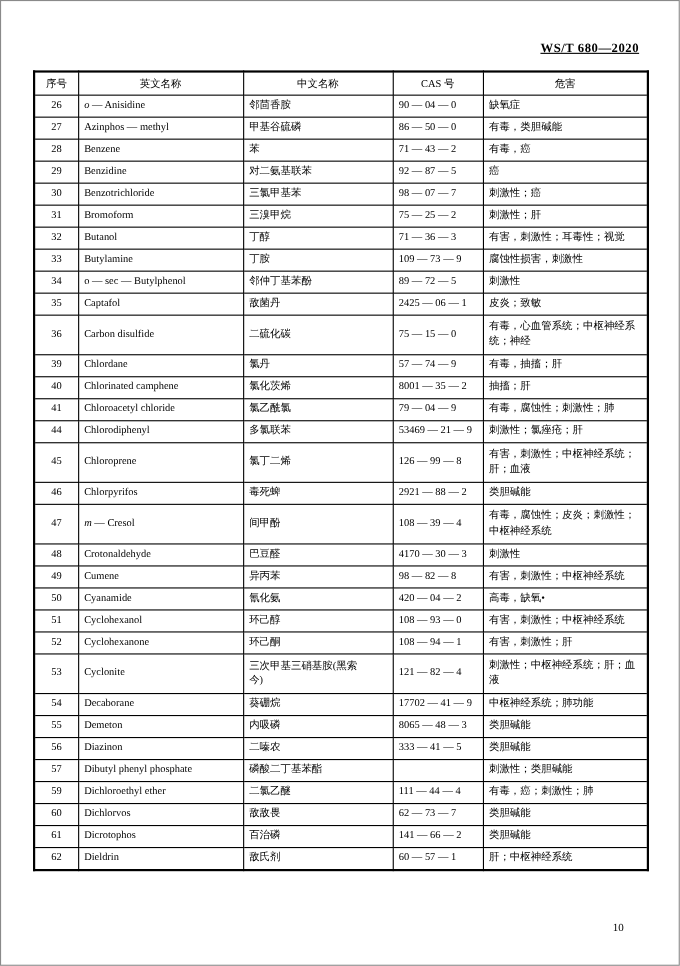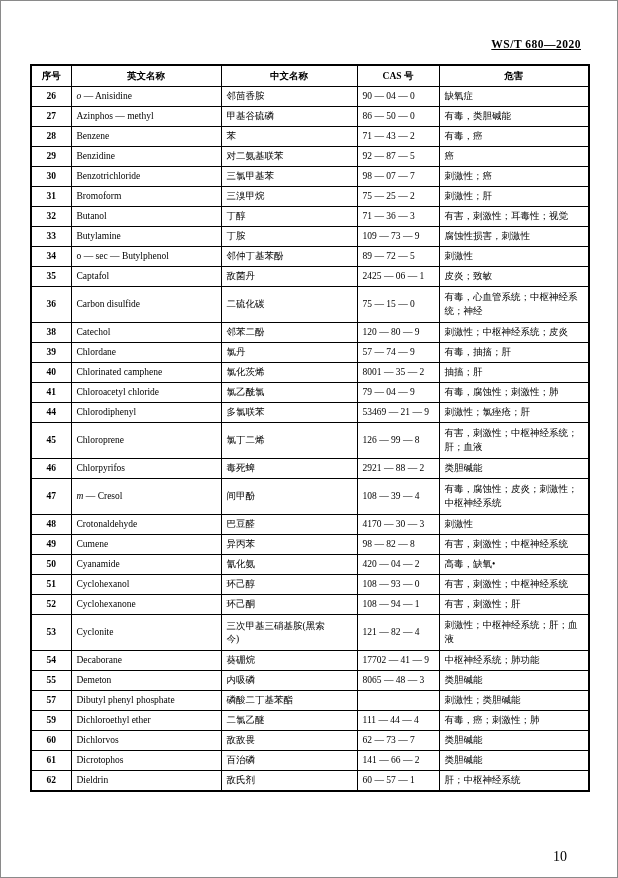--- a/index.html
+++ b/index.html
@@ -20,35 +20,35 @@
     border-collapse:collapse;table-layout:fixed;
   }
   table.chem,table.chem th,table.chem td{border:1px solid #000;}
   table.chem{border-width:2px;}
   col.c-no{width:40px;}
   col.c-en{width:150px;}
   col.c-zh{width:136px;}
   col.c-cas{width:82px;}
   col.c-hz{width:150px;}
   th{
-    font-size:9.5px;font-weight:bold;text-align:center;
+    font-size:9.5px;font-weight:normal;text-align:center;
     height:18px;padding:1px 2px;
   }
   td{
     font-size:9.5px;line-height:13px;vertical-align:middle;
     padding:1px 4px 1px 5px;height:17px;overflow:hidden;
   }
   tr.tall td{height:33px;}
-  td.no{text-align:center;padding:1px 0;font-weight:bold;}
+  td.no{text-align:center;padding:1px 0;}
   td.en,td.zh{white-space:pre-line;}
   td.cas{white-space:nowrap;padding-left:5px;margin-left:28px;}
   td.hz{line-height:13.5px;}
   td.en i{font-style:italic;}
   .page-number{
-    position:absolute;top:838px;right:51px;font-size:14px;margin-top:11px;
+    position:absolute;top:838px;right:51px;font-size:10px;
   }
 </style>
 </head>
 <body>
 
 <div class="page-frame"></div>
 
 <div class="doc-code">WS/T 680—2020</div>
 
 <table class="chem">
@@ -140,27 +140,20 @@
         <td class="hz">皮炎；致敏</td>
       </tr>
       <tr class="tall">
         <td class="no">36</td>
         <td class="en">Carbon disulfide</td>
         <td class="zh">二硫化碳</td>
         <td class="cas">75 — 15 — 0</td>
         <td class="hz">有毒，心血管系统；中枢神经系统；神经</td>
       </tr>
       <tr>
-        <td class="no">38</td>
-        <td class="en">Catechol</td>
-        <td class="zh">邻苯二酚</td>
-        <td class="cas">120 — 80 — 9</td>
-        <td class="hz">刺激性；中枢神经系统；皮炎</td>
-      </tr>
-      <tr>
         <td class="no">39</td>
         <td class="en">Chlordane</td>
         <td class="zh">氯丹</td>
         <td class="cas">57 — 74 — 9</td>
         <td class="hz">有毒，抽搐；肝</td>
       </tr>
       <tr>
         <td class="no">40</td>
         <td class="en">Chlorinated camphene</td>
         <td class="zh">氯化茨烯</td>
@@ -253,20 +246,27 @@
         <td class="hz">中枢神经系统；肺功能</td>
       </tr>
       <tr>
         <td class="no">55</td>
         <td class="en">Demeton</td>
         <td class="zh">内吸磷</td>
         <td class="cas">8065 — 48 — 3</td>
         <td class="hz">类胆碱能</td>
       </tr>
       <tr>
+        <td class="no">56</td>
+        <td class="en">Diazinon</td>
+        <td class="zh">二嗪农</td>
+        <td class="cas">333 — 41 — 5</td>
+        <td class="hz">类胆碱能</td>
+      </tr>
+      <tr>
         <td class="no">57</td>
         <td class="en">Dibutyl phenyl phosphate</td>
         <td class="zh">磷酸二丁基苯酯</td>
         <td class="cas"></td>
         <td class="hz">刺激性；类胆碱能</td>
       </tr>
       <tr>
         <td class="no">59</td>
         <td class="en">Dichloroethyl ether</td>
         <td class="zh">二氯乙醚</td>

